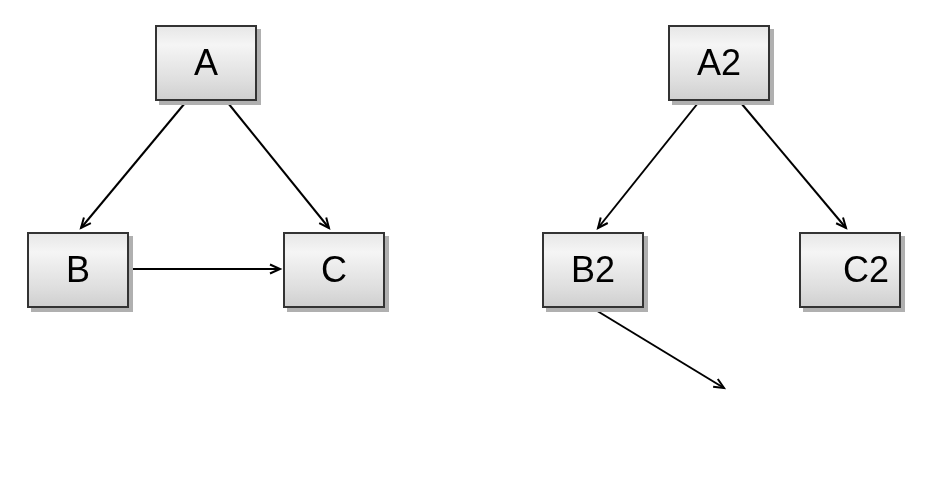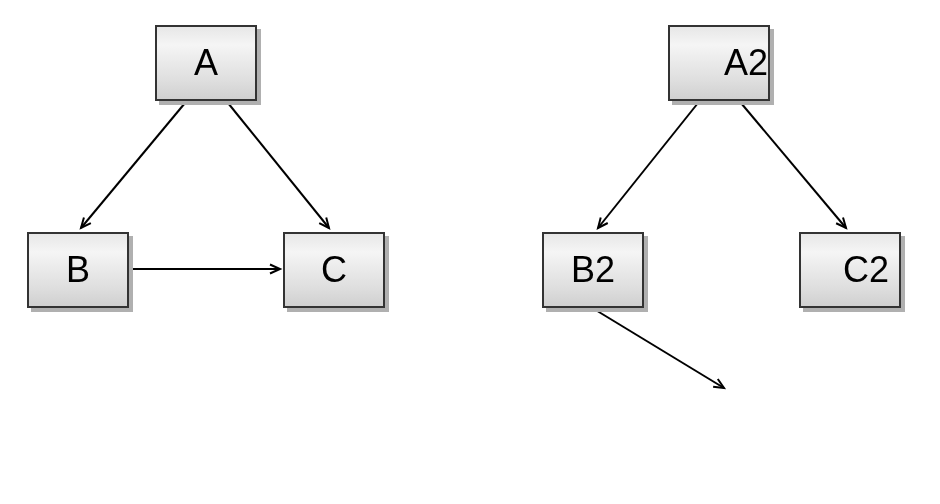--- a/index.html
+++ b/index.html
@@ -36,21 +36,21 @@
     justify-content: center;
     font-size: 36px;
     color: #000000;
     user-select: none;
   }
   
   .node-A  { left: 155px; top: 25px;  }
   .node-B  { left: 27px;  top: 232px; }
   .node-C  { left: 283px; top: 232px; }
   
-  .node-A2 { left: 668px; top: 25px; justify-content: flex-end;  }
+  .node-A2 { left: 668px; top: 25px;  }
   .node-B2 { left: 542px; top: 232px; }
   .node-C2 { left: 799px; top: 232px; padding-left: 32px; }
   .node-C3 { left: 676px; top: 391px; }
 </style>
 </head>
 <body>
 
 <div class="canvas">
 
   <svg class="edges-layer" width="940" height="504" viewBox="0 0 940 504" xmlns="http://www.w3.org/2000/svg">

